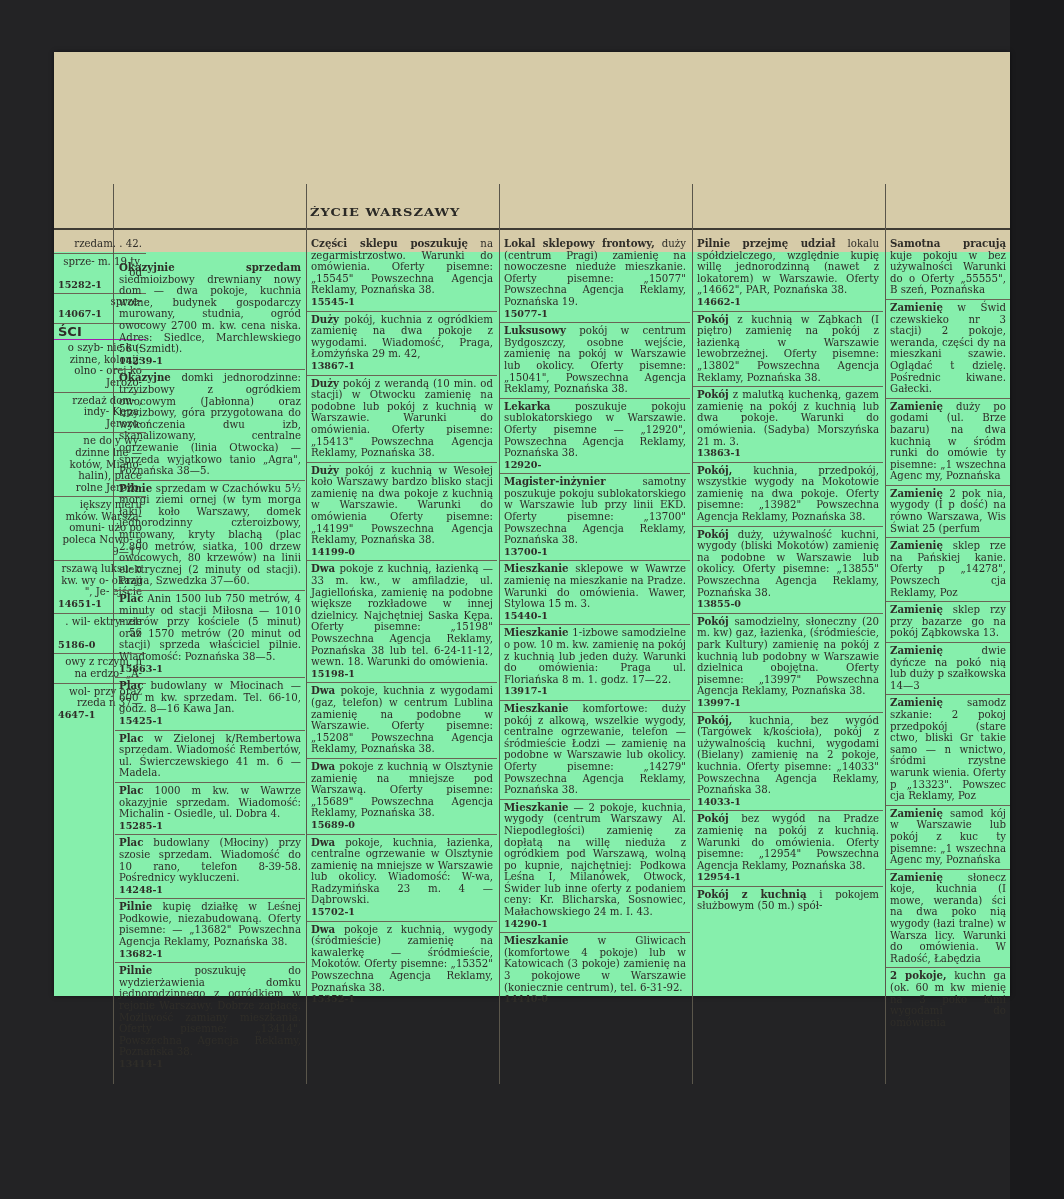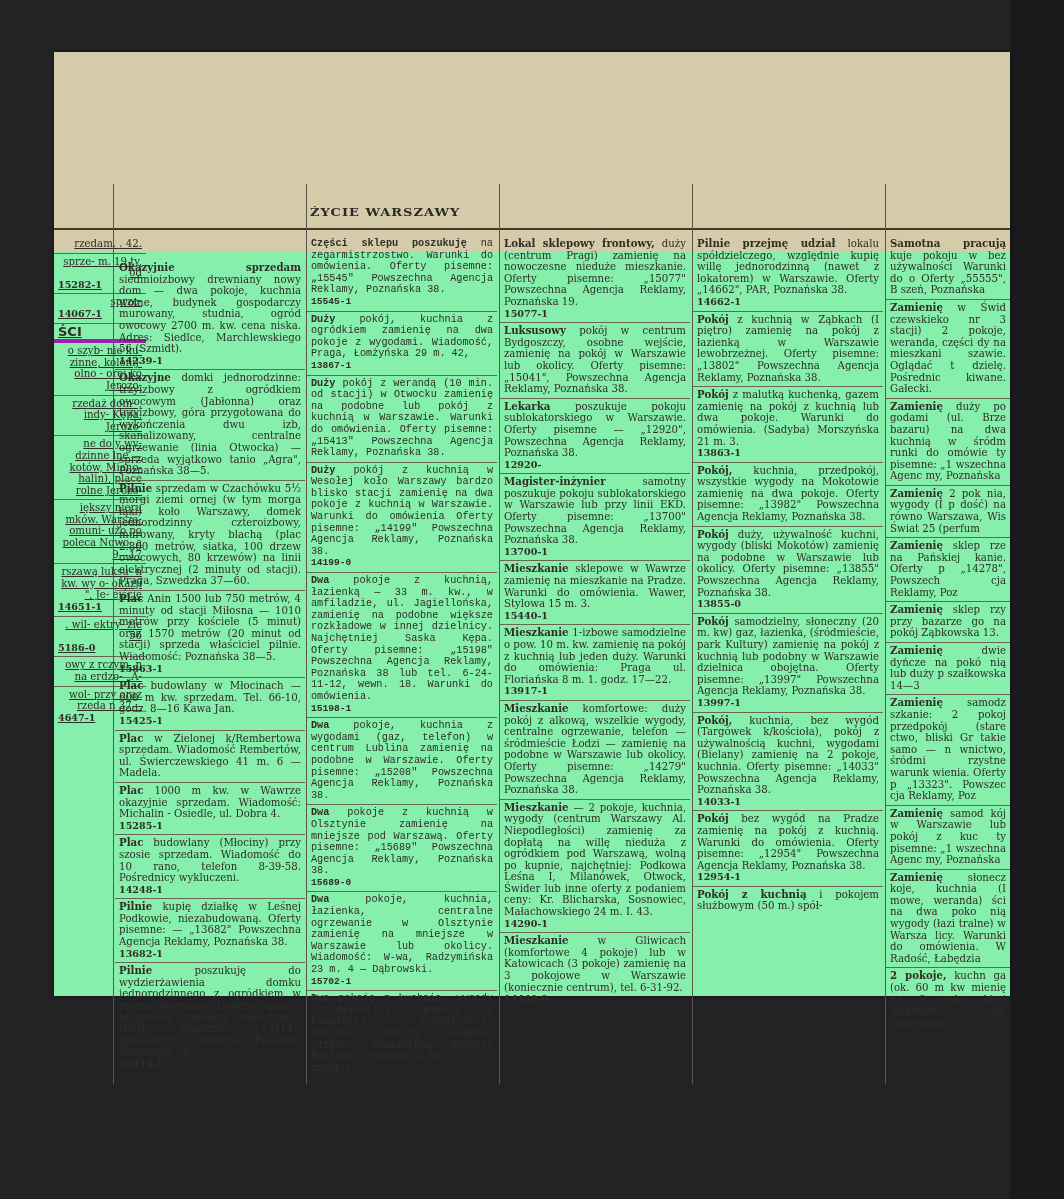--- a/index.html
+++ b/index.html
@@ -43,36 +43,36 @@
   .col-sep {
     position: absolute; top: 184px; width: 1px; height: 900px;
     background: #5a564b;
   }
   .ad { padding: 2px 4px 3px 4px; border-bottom: 1px solid #6a6455; }
   .ad:last-child { border-bottom: none; }
   .ad .lead { font-weight: bold; }
   .ad .code { display: block; text-align: left; font-weight: bold; font-size: 9.6px; }
   .sect {
     font-family: "DejaVu Sans", sans-serif; font-weight: bold; font-size: 13px;
-    padding: 2px 4px; border-bottom: 4px solid #a21caf;
+    padding: 2px 4px; border-bottom: 1px solid #a21caf;
   }
   .col0 .ad { text-align: right; }
 </style>
 </head>
 <body>
 
 <div class="bg-dark-right"></div>
 
 <div class="clipping">
   <div class="clipping-top"></div>
   <div class="masthead">ŻYCIE WARSZAWY</div>
   <div class="rule-top"></div>
 
   <div class="columns">
-    <div class="col col0" style="left:0px;width:92px;text-decoration:underline;">
+    <div class="col col0" style="left:0px;width:92px;">
         <div class="ad"><span>rzedam. . 42.</span></div>
         <div class="ad"><span>sprze- m. 19 ty, od</span><span class="code">15282-1</span></div>
         <div class="ad"><span>sprze-</span><span class="code">14067-1</span></div>
         <div class="sect">ŚCI</div>
         <div class="ad"><span>o szyb- nie ku- zinne, kolonij- olno - orej ko Jerozo-</span></div>
         <div class="ad"><span>rzedaż dom- , indy- Kępa, Jerozo-</span></div>
         <div class="ad"><span>ne do y wy- dzinne lne — kotów, Miano- halin), place rolne Jerozo-</span></div>
         <div class="ad"><span>iększy nieru mków. Warsza- omuni- użo po poleca Nowo- a 9—17</span></div>
         <div class="ad"><span>rszawą luksu- n kw. wy o- okazji ", Je- ejście</span><span class="code">14651-1</span></div>
         <div class="ad"><span>. wil- ektry- zie 56</span><span class="code">5186-0</span></div>
@@ -84,21 +84,21 @@
         <div class="ad"><span class="lead">Okazyjne</span><span> domki jednorodzinne: trzyizbowy z ogródkiem owocowym (Jabłonna) oraz trzyizbowy, góra przygotowana do wykończenia dwu izb, skanalizowany, centralne ogrzewanie (linia Otwocka) — sprzeda wyjątkowo tanio „Agra", Poznańska 38—5.</span></div>
         <div class="ad"><span class="lead">Pilnie</span><span> sprzedam w Czachówku 5½ morgi ziemi ornej (w tym morga łąki) koło Warszawy, domek jednorodzinny czteroizbowy, murowany, kryty blachą (plac 2.800 metrów, siatka, 100 drzew owocowych, 80 krzewów) na linii elektrycznej (2 minuty od stacji). Praga, Szwedzka 37—60.</span></div>
         <div class="ad"><span class="lead">Plac</span><span> Anin 1500 lub 750 metrów, 4 minuty od stacji Miłosna — 1010 metrów przy kościele (5 minut) oraz 1570 metrów (20 minut od stacji) sprzeda właściciel pilnie. Wiadomość: Poznańska 38—5.</span><span class="code">15863-1</span></div>
         <div class="ad"><span class="lead">Plac</span><span> budowlany w Młocinach — 600 m kw. sprzedam. Tel. 66-10, godz. 8—16 Kawa Jan.</span><span class="code">15425-1</span></div>
         <div class="ad"><span class="lead">Plac</span><span> w Zielonej k/Rembertowa sprzedam. Wiadomość Rembertów, ul. Świerczewskiego 41 m. 6 — Madela.</span></div>
         <div class="ad"><span class="lead">Plac</span><span> 1000 m kw. w Wawrze okazyjnie sprzedam. Wiadomość: Michalin - Osiedle, ul. Dobra 4.</span><span class="code">15285-1</span></div>
         <div class="ad"><span class="lead">Plac</span><span> budowlany (Młociny) przy szosie sprzedam. Wiadomość do 10 rano, telefon 8-39-58. Pośrednicy wykluczeni.</span><span class="code">14248-1</span></div>
         <div class="ad"><span class="lead">Pilnie</span><span> kupię działkę w Leśnej Podkowie, niezabudowaną. Oferty pisemne: — „13682" Powszechna Agencja Reklamy, Poznańska 38.</span><span class="code">13682-1</span></div>
         <div class="ad"><span class="lead">Pilnie</span><span> poszukuję do wydzierżawienia domku jednorodzinnego z ogródkiem w rejonie Warszawy. Dobrze zapłacę. Możliwość zamiany mieszkania. Oferty pisemne: „13414", Powszechna Agencja Reklamy, Poznańska 38.</span><span class="code">13414-1</span></div>
       </div>
-    <div class="col" style="left:253px;width:190px;font-family:Liberation Mono, monospace;">
+    <div class="col" style="left:253px;width:190px;">
         <div class="ad"><span class="lead">Części sklepu poszukuję</span><span> na zegarmistrzostwo. Warunki do omówienia. Oferty pisemne: „15545" Powszechna Agencja Reklamy, Poznańska 38.</span><span class="code">15545-1</span></div>
         <div class="ad"><span class="lead">Duży</span><span> pokój, kuchnia z ogródkiem zamienię na dwa pokoje z wygodami. Wiadomość, Praga, Łomżyńska 29 m. 42,</span><span class="code">13867-1</span></div>
         <div class="ad"><span class="lead">Duży</span><span> pokój z werandą (10 min. od stacji) w Otwocku zamienię na podobne lub pokój z kuchnią w Warszawie. Warunki do omówienia. Oferty pisemne: „15413" Powszechna Agencja Reklamy, Poznańska 38.</span></div>
         <div class="ad"><span class="lead">Duży</span><span> pokój z kuchnią w Wesołej koło Warszawy bardzo blisko stacji zamienię na dwa pokoje z kuchnią w Warszawie. Warunki do omówienia Oferty pisemne: „14199" Powszechna Agencja Reklamy, Poznańska 38.</span><span class="code">14199-0</span></div>
         <div class="ad"><span class="lead">Dwa</span><span> pokoje z kuchnią, łazienką — 33 m. kw., w amfiladzie, ul. Jagiellońska, zamienię na podobne większe rozkładowe w innej dzielnicy. Najchętniej Saska Kępa. Oferty pisemne: „15198" Powszechna Agencja Reklamy, Poznańska 38 lub tel. 6-24-11-12, wewn. 18. Warunki do omówienia.</span><span class="code">15198-1</span></div>
         <div class="ad"><span class="lead">Dwa</span><span> pokoje, kuchnia z wygodami (gaz, telefon) w centrum Lublina zamienię na podobne w Warszawie. Oferty pisemne: „15208" Powszechna Agencja Reklamy, Poznańska 38.</span></div>
         <div class="ad"><span class="lead">Dwa</span><span> pokoje z kuchnią w Olsztynie zamienię na mniejsze pod Warszawą. Oferty pisemne: „15689" Powszechna Agencja Reklamy, Poznańska 38.</span><span class="code">15689-0</span></div>
         <div class="ad"><span class="lead">Dwa</span><span> pokoje, kuchnia, łazienka, centralne ogrzewanie w Olsztynie zamienię na mniejsze w Warszawie lub okolicy. Wiadomość: W-wa, Radzymińska 23 m. 4 — Dąbrowski.</span><span class="code">15702-1</span></div>
         <div class="ad"><span class="lead">Dwa</span><span> pokoje z kuchnią, wygody (śródmieście) zamienię na kawalerkę — śródmieście, Mokotów. Oferty pisemne: „15352" Powszechna Agencja Reklamy, Poznańska 38.</span><span class="code">15352-1</span></div>
       </div>

